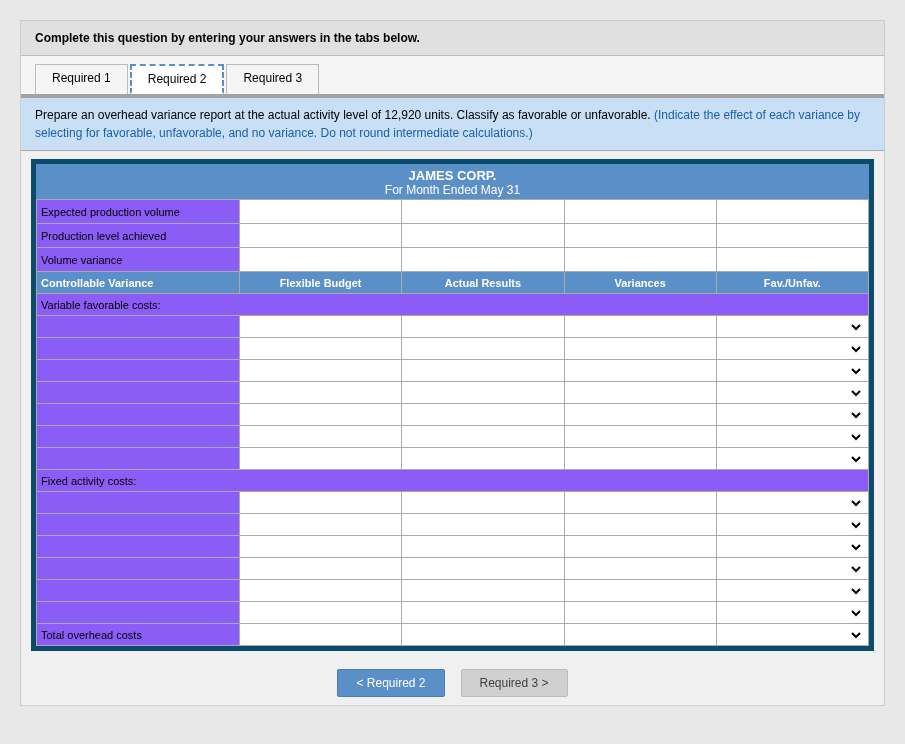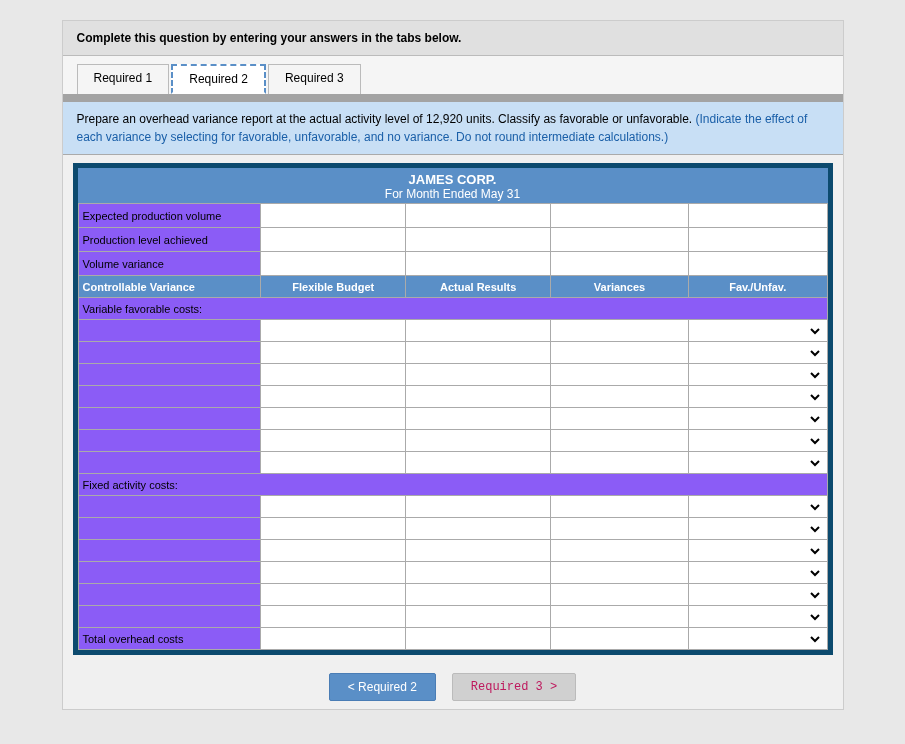--- a/index.html
+++ b/index.html
@@ -8,37 +8,37 @@
       font-size: 12px;
       background: #e8e8e8;
       display: flex;
       justify-content: center;
       align-items: flex-start;
       min-height: 744px;
       padding: 20px;
     }
     .page-container {
       background: #f0f0f0;
-      width: 782px;
+      width: 865px;
       padding: 0;
       border: 1px solid #ccc;
     }
     .instruction-bar {
       background: #e0e0e0;
       padding: 10px 14px;
       font-size: 12px;
       font-weight: bold;
       border-bottom: 1px solid #bbb;
     }
     .tabs-row {
       background: #f5f5f5;
       padding: 8px 14px 0 14px;
       display: flex;
       gap: 0;
-      border-bottom: 8px solid #a3a3a3;
+      border-bottom: 4px solid #a3a3a3;
     }
     .tab {
       padding: 6px 16px;
       border: 1px solid #bbb;
       background: #f5f5f5;
       cursor: pointer;
       font-size: 12px;
       margin-right: 2px;
       border-bottom: none;
     }
@@ -130,23 +130,22 @@
       cursor: pointer;
       border-radius: 2px;
     }
     .btn-nav.active {
       background: #5a8fc7;
       color: #fff;
       border-color: #4a7db5;
     }
     .btn-nav.inactive {
       background: #d0d0d0;
-      color: #be185d;
+      color: #404040;
       border-color: #bbb;
-      font-family: Liberation Mono, monospace;
     }
     .select-cell select {
       font-size: 11px;
       border: none;
       width: 100%;
       background: transparent;
       outline: none;
     }
     .empty-input {
       width: 100%;

